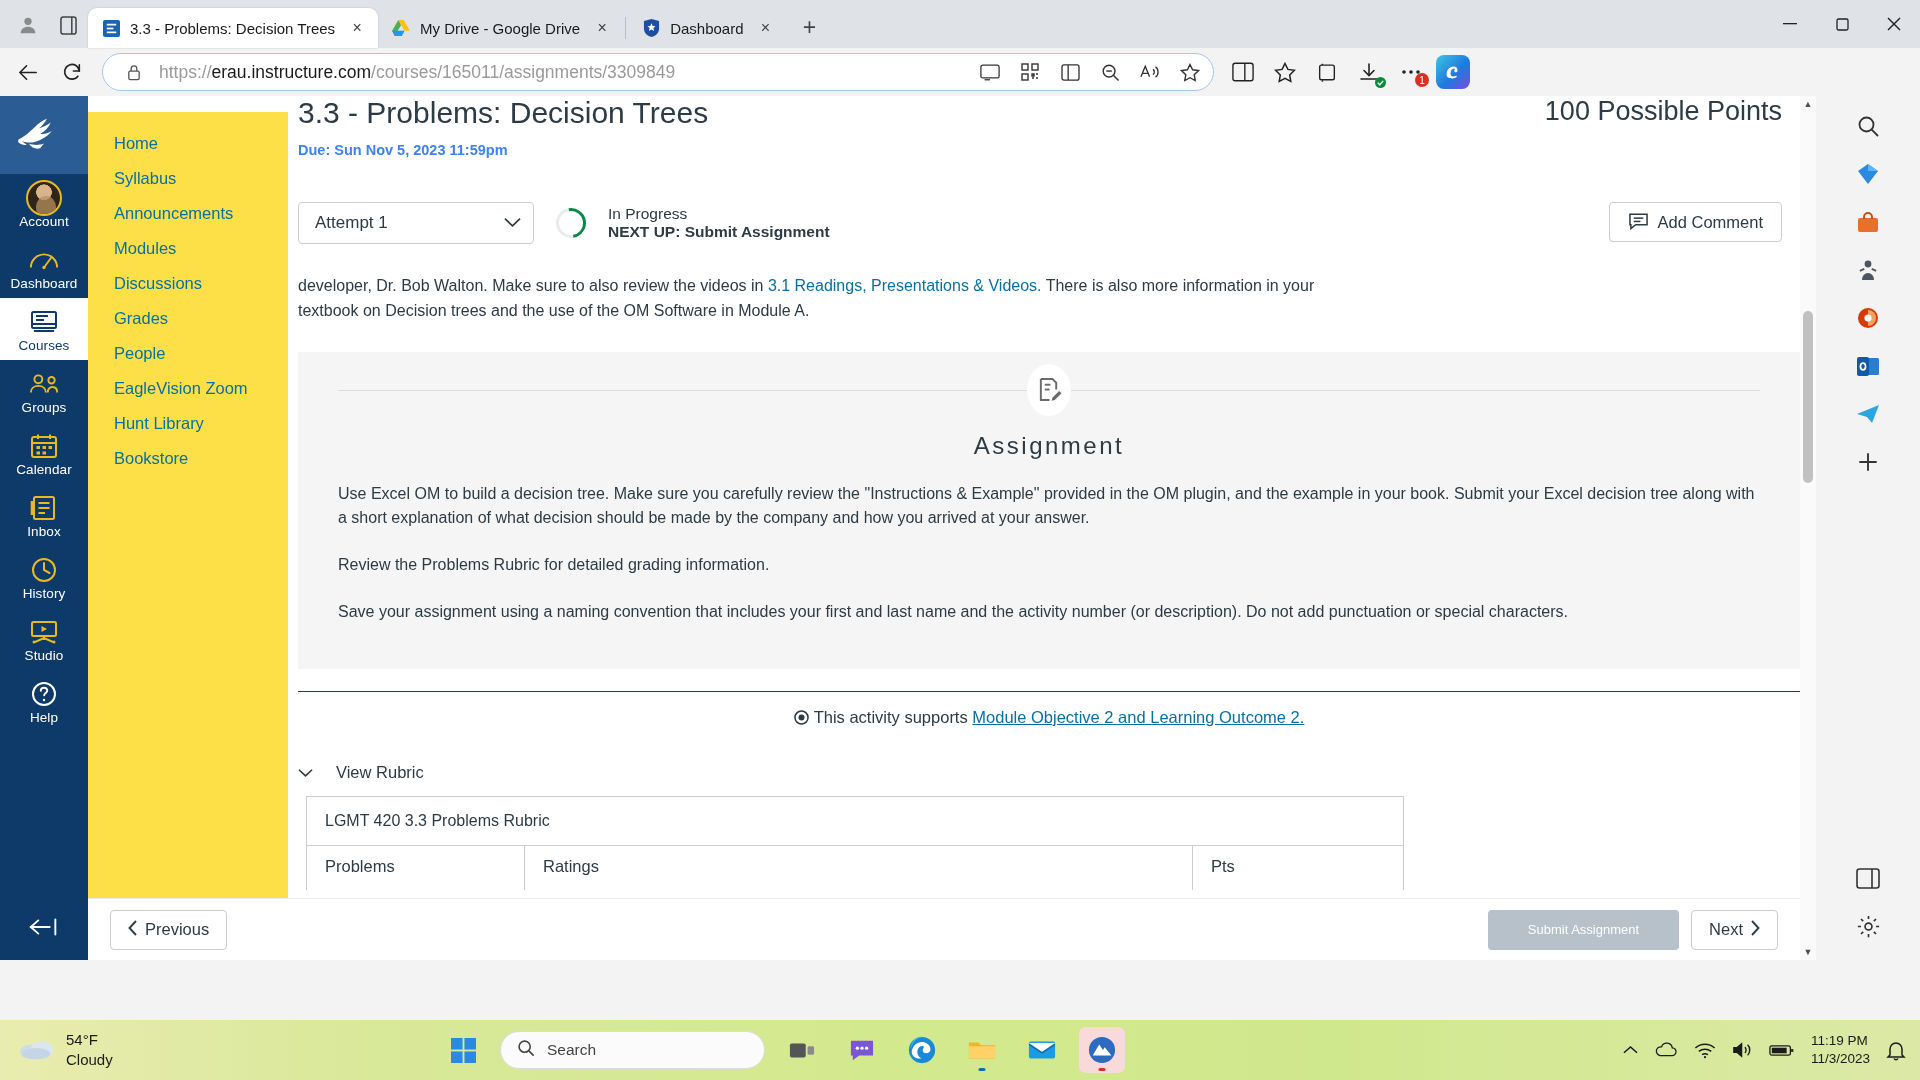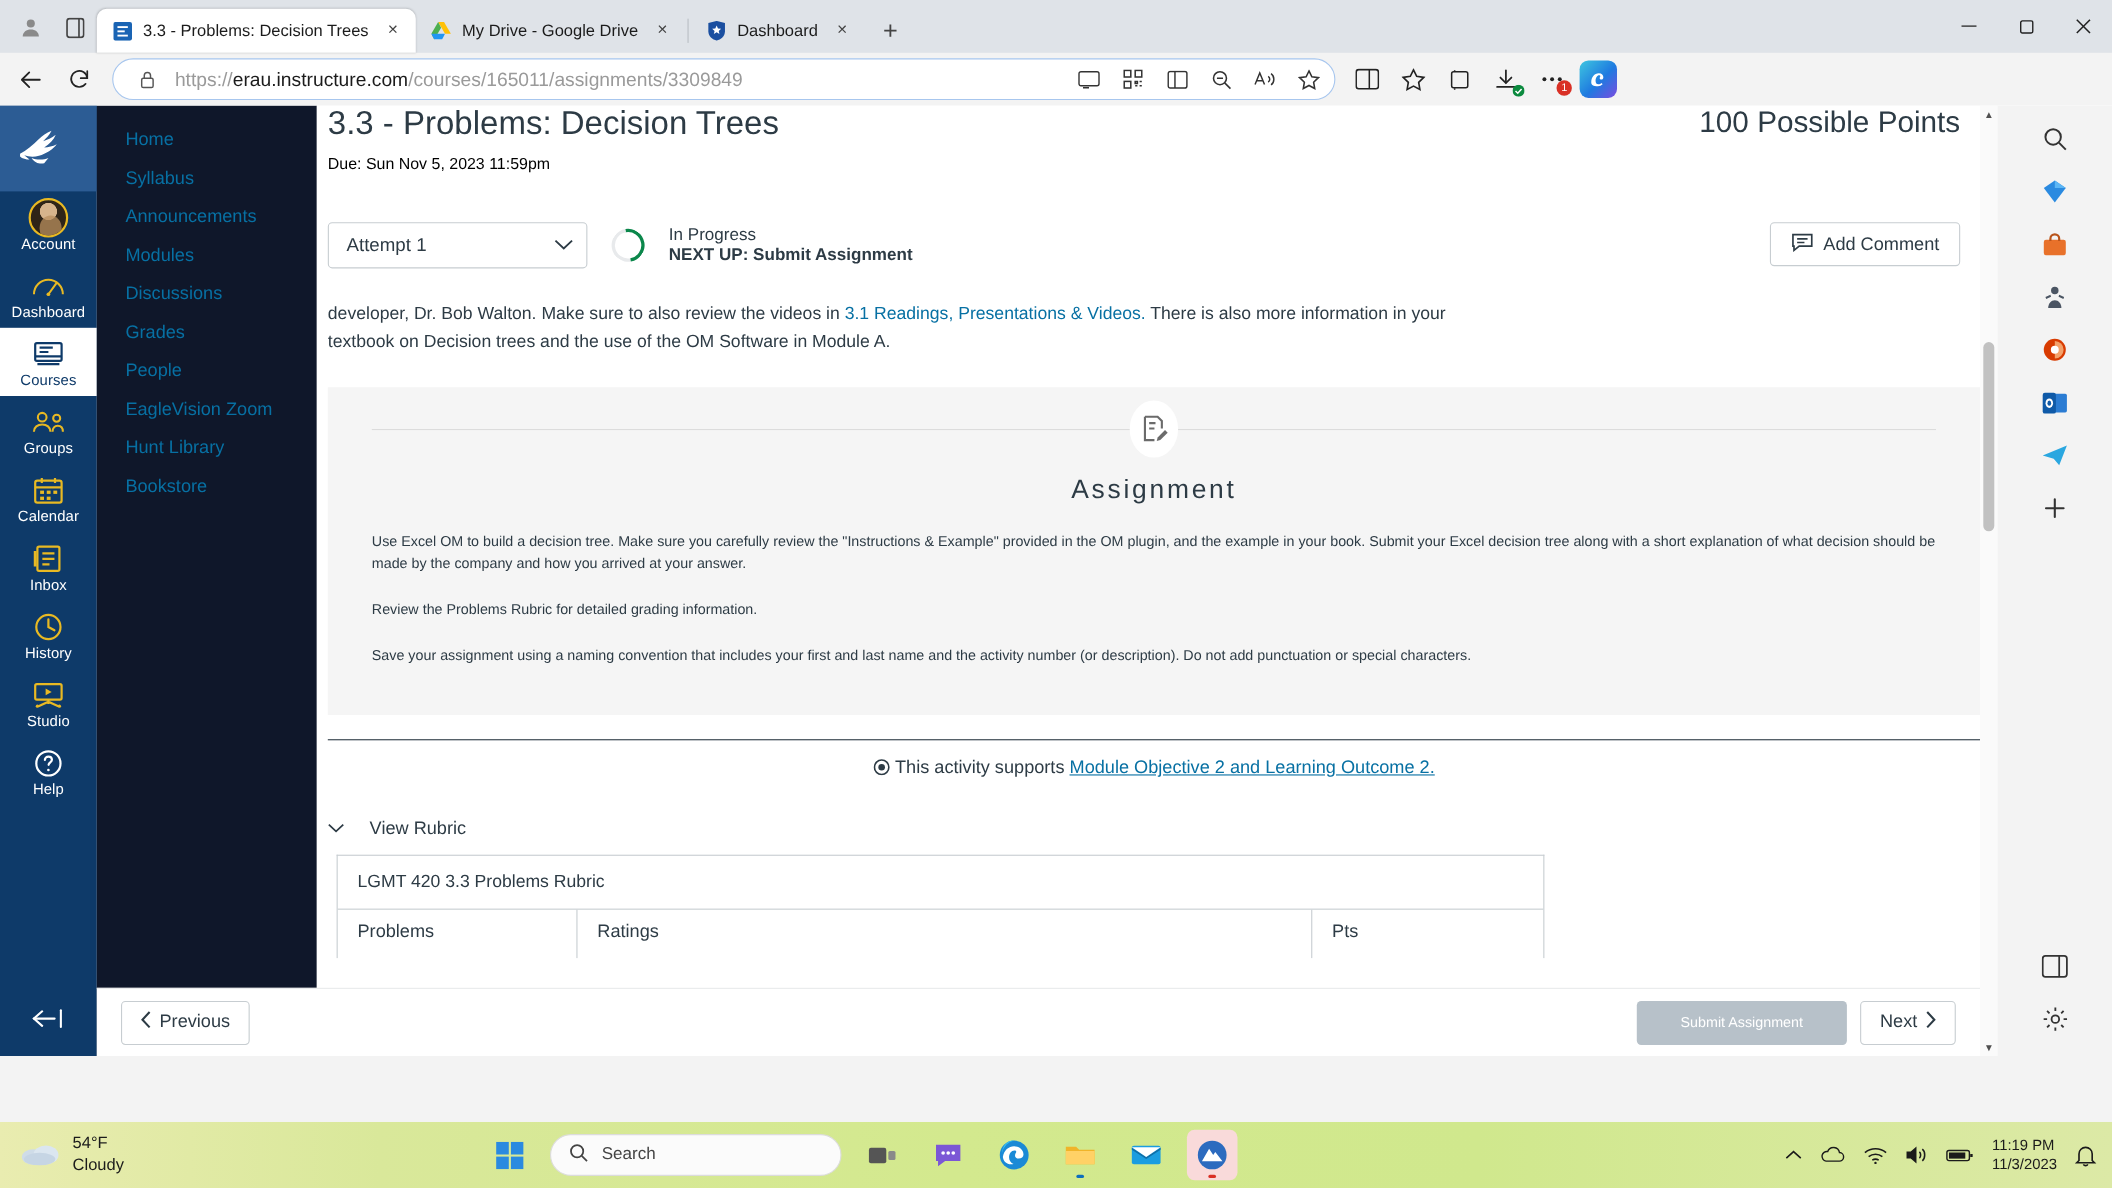--- a/index.html
+++ b/index.html
@@ -69,29 +69,29 @@
   .gnav .gi { height: 30px; display:flex; align-items:center; justify-content:center; }
   .gnav.active { background:#fff; color:#0e3a69; }
   #avatar { width:36px; height:36px; border-radius:50%; border:2.5px solid #e8b923;
             background: radial-gradient(circle at 50% 32%, #d7b48c 0 28%, #2f2417 30% 100%);
             overflow:hidden; position:relative; }
   #avatar:after{ content:""; position:absolute; left:8px; top:14px; width:20px; height:22px;
             border-radius:50% 50% 45% 45%; background:#b98f5f; opacity:.75;}
   #collapse { margin-top:auto; margin-bottom: 18px; color:#fff; }
 
   
-  #coursenav { position:absolute; left:88px; top:0; bottom:0; width:200px; background:#0f172a; padding-top: 14px; }
+  #coursenav { position:absolute; left:88px; top:16px; bottom:0; width:200px; background:#fde047; padding-top: 14px; }
   .cnav { display:block; padding: 8px 0 8px 26px; font-size:16.5px; color:#0770A3; }
 
   
   #content { position:absolute; left:288px; right:120px; top:0; bottom:0; overflow:hidden; background:#fff; }
   #contentInner { position:absolute; left:0; right:0; top:-140px; padding: 0 0 0 10px; }
 
   #assignTitle { font-size: 30px; font-weight: 400; color: #2d3b45; }
-  #dueLine { font-size: 14.5px; font-weight: normal; color: #000000; margin-top: 12px; }
+  #dueLine { font-size: 14.5px; font-weight: bold; color: #3b82f6; margin-top: 12px; }
   #points { position:absolute; right: 18px; top: 140px; font-size: 27px; color: #2d3b45; }
 
   #attemptRow { display:flex; align-items:center; margin-top: 44px; gap: 22px; position: relative; }
   #attemptSel { width: 236px; height: 42px; border:1px solid #c7cdd1; border-radius: 4px; background:#fff;
                 display:flex; align-items:center; padding: 0 12px 0 16px; font-size:17px; color:#2d3b45; }
   #attemptSel .chev { margin-left:auto; color:#2d3b45; }
   #spinner { width: 30px; height: 30px; border-radius:50%; border: 3.5px solid #e8eaec;
              border-top-color: #0b874b; border-right-color:#0b874b; transform: rotate(35deg); flex:none;}
   .statusTxt { font-size: 15.5px; }
   .statusTxt .l1 { color:#2d3b45; }
@@ -103,21 +103,21 @@
   #descTop { margin-top: 30px; font-size: 16px; color: #2d3b45; line-height: 1.55; max-width: 1040px; }
   #descTop a { color:#0770A3; }
 
   #card { margin-top: 28px; background:#f5f5f5; padding: 34px 40px 44px; position:relative; }
   #cardIconWrap { position:absolute; left:50%; transform:translateX(-50%); top: 12px;
                   width: 44px; height: 52px; border-radius: 50%; background:#fff;
                   display:flex; align-items:center; justify-content:center; z-index:2; }
   #cardRule { position:absolute; left: 40px; right: 40px; top: 38px; height:1px; background:#dcdcdc; }
   #cardHead { text-align:center; font-size: 24px; letter-spacing: 2.5px; color:#2d3b45;
               margin-top: 46px; }
-  #card p { font-size: 13px; color: #2d3b45; line-height: 1.55; margin-top: 22px; }
+  #card p { font-size: 16px; color: #2d3b45; line-height: 1.55; margin-top: 22px; }
 
   #supports { border-top: 1px solid #2d3b45; margin-top: 22px; padding-top: 16px; text-align:center;
               font-size: 16.5px; color:#2d3b45; }
   #supports a { color:#0770A3; text-decoration: underline; }
   .targetIcon { display:inline-block; vertical-align:-2px; margin-right: 5px; }
 
   #rubricToggle { margin-top: 34px; font-size: 16.5px; color:#2d3b45; display:flex; align-items:center; gap:23px; }
   #rubricBox { margin-top: 14px; margin-left: 8px; border:1px solid #c7cdd1; border-bottom:none; width: 1098px; }
   #rubricTitle { padding: 15px 18px; font-size: 16px; color:#2d3b45; }
   #rubricHead { display:flex; border-top:1px solid #c7cdd1; font-size:16.5px; color:#2d3b45; }

